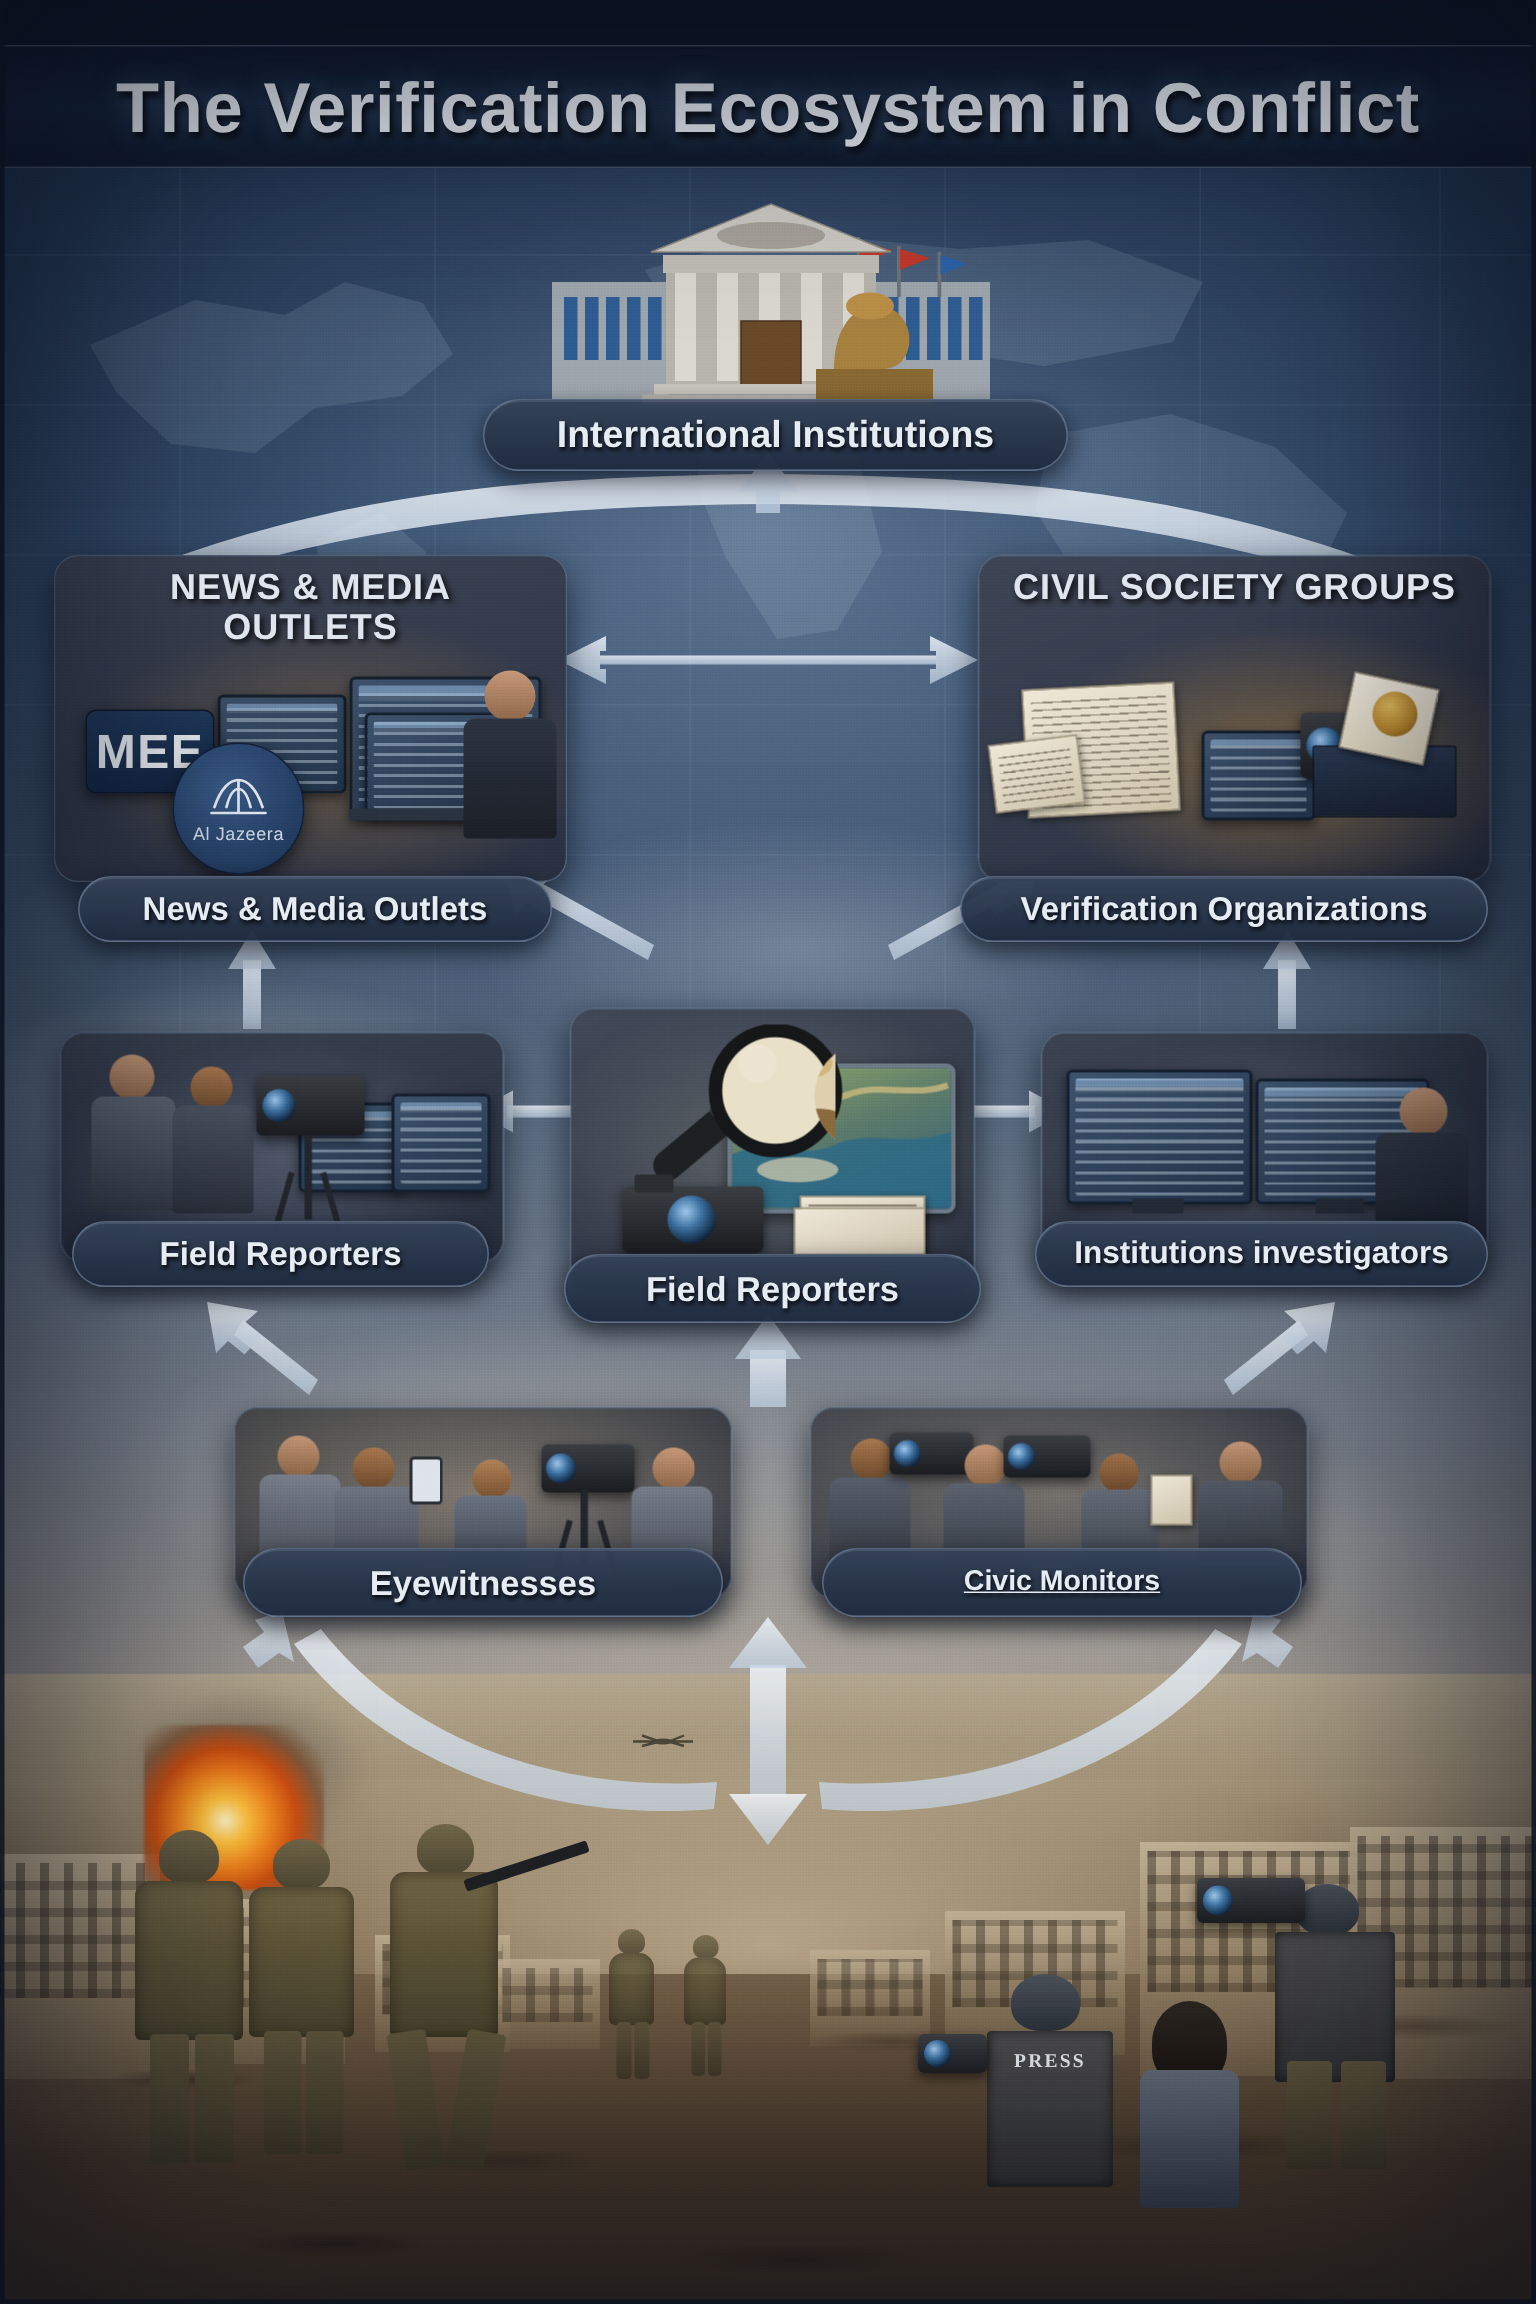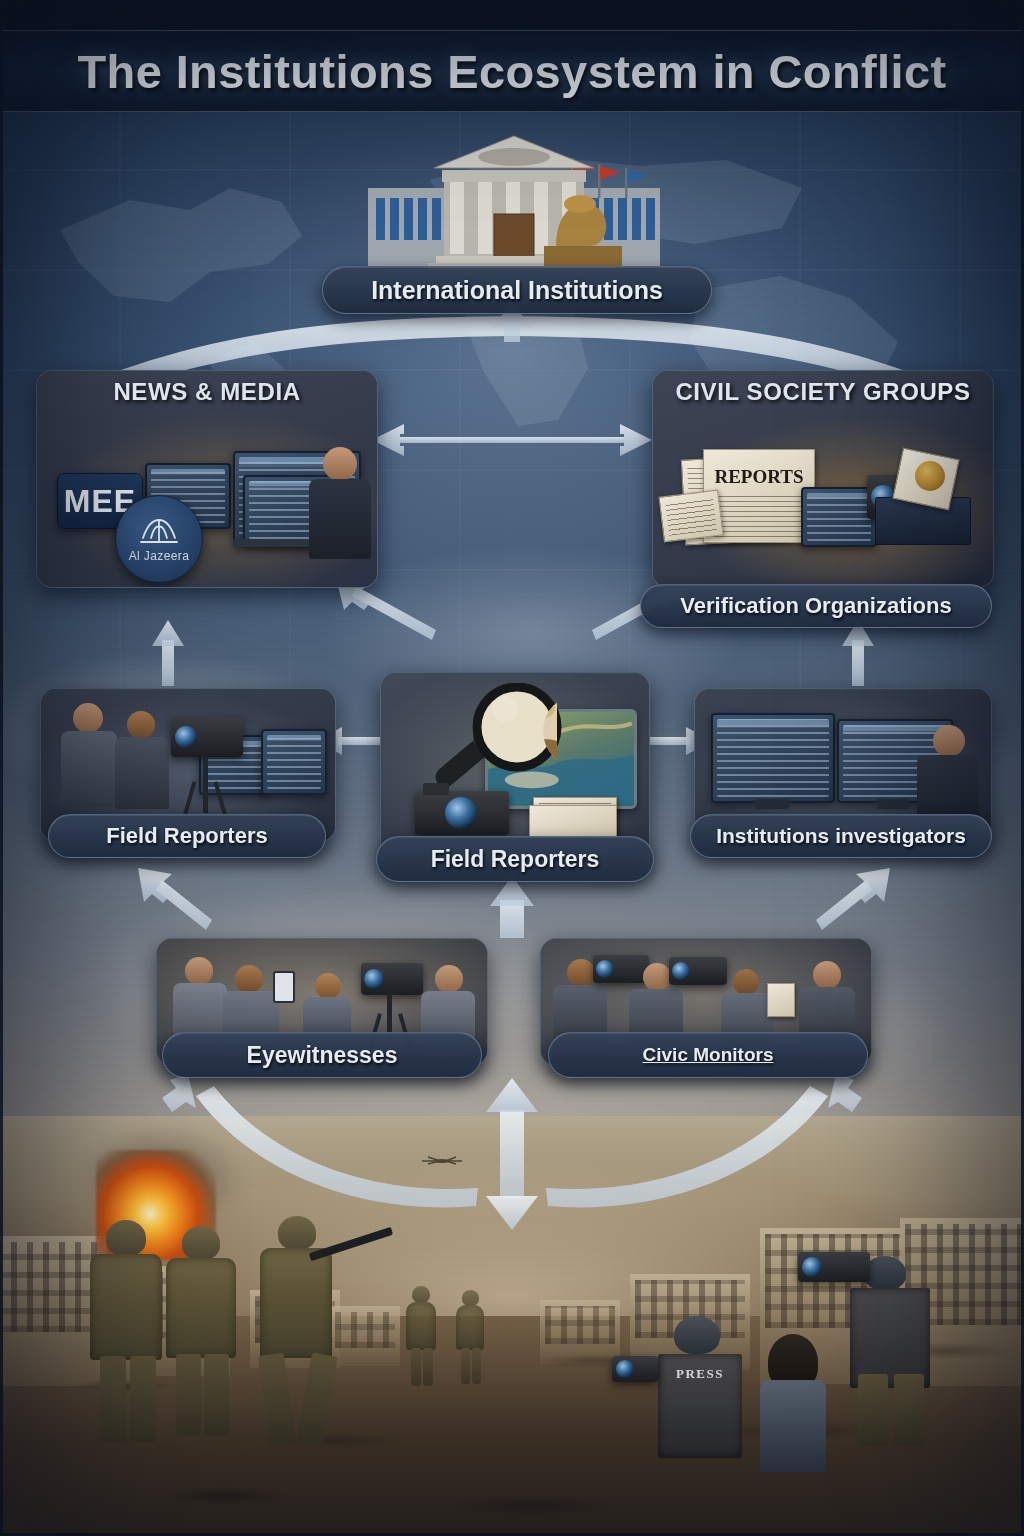--- a/index.html
+++ b/index.html
@@ -435,34 +435,33 @@
     </div>
     <div class="logo-mee" style="left:20px;top:102px;width:84px;height:54px;font-size:32px;">MEE</div>
     <div class="logo-aj" style="left:78px;top:124px;width:86px;height:86px;">
       <svg width="44" height="30" viewBox="0 0 44 30">
         <path d="M6,22 C10,10 16,4 22,4 C28,4 34,10 38,22 M14,22 C16,14 19,10 22,10 C25,10 28,14 30,22 M22,4 L22,26 M4,26 L40,26" stroke="#e8eff7" stroke-width="1.8" fill="none" stroke-linecap="round"></path>
       </svg>
       <div style="font-size:12px;margin-top:3px;letter-spacing:.4px;opacity:.9;">Al Jazeera</div>
     </div>
     <div class="panel-head">
       <div>NEWS &amp; MEDIA</div>
-    </div>
+      <div>OUTLETS</div>
+    </div>
+  </div>
+  <div class="chip" style="left:52px;top:584px;width:314px;height:42px;font-size:22px;">
+    <span>News &amp; Media Outlets</span>
   </div>
 
   <div class="panel" style="left:652px;top:370px;width:340px;height:216px;">
     <div class="panel-art" style="background:
            radial-gradient(ellipse 70% 60% at 60% 64%, rgba(176,132,64,.58), rgba(40,48,62,0) 72%),
            linear-gradient(160deg,#3d4454,#2a3142);"></div>
     <div class="paper" style="left:30px;top:86px;width:100px;height:84px;transform:rotate(-3deg);">
       <div class="paper-lines"></div>
-    </div>
-    <div class="paper" style="left:50px;top:78px;width:110px;height:92px;">
-      <div style="position:absolute;left:0;right:0;top:16px;text-align:center;font-size:19px;font-weight:700;color:#1e1a12;font-family:'Liberation Serif',serif;">REPORTS</div>
-      <div style="position:absolute;left:6px;right:6px;top:42px;bottom:5px;
-           background:repeating-linear-gradient(0deg, rgba(70,60,45,.55) 0 1px, transparent 1px 5px);"></div>
     </div>
     <div class="paper" style="left:8px;top:122px;width:58px;height:44px;transform:rotate(-7deg);">
       <div class="paper-lines"></div>
     </div>
     <div class="screen" style="left:148px;top:116px;width:72px;height:56px;"></div>
     <div class="cam" style="left:214px;top:104px;width:78px;height:44px;">
       <div class="cam-lens" style="left:4px;top:10px;width:24px;height:24px;"></div>
       <div style="position:absolute;left:40px;top:-14px;width:26px;height:16px;background:#2b2f35;border-radius:2px;"></div>
     </div>
     <div class="books" style="left:222px;top:126px;width:94px;height:46px;"></div>
@@ -612,19 +611,19 @@
       <div class="p-head" style="left:14px;top:0;width:28px;height:28px;"></div>
       <div class="p-body" style="left:0;top:26px;width:56px;height:62px;background:linear-gradient(180deg,#545b67,#30353d);"></div>
     </div>
   </div>
   <div class="chip" style="left:548px;top:1032px;width:318px;height:44px;font-size:19px;text-decoration:underline;">
     <span>Civic Monitors</span>
   </div>
 
   <div class="title-cap"></div>
   <div class="title-bar">
-    <div class="title-text">The Institutions Ecosystem in Conflict</div>
+    <div class="title-text">The Verification Ecosystem in Conflict</div>
   </div>
 
   <div class="grain"></div>
   <div class="vignette"></div>
   <div class="border-frame"></div>
 </div>
 
 </body></html>

